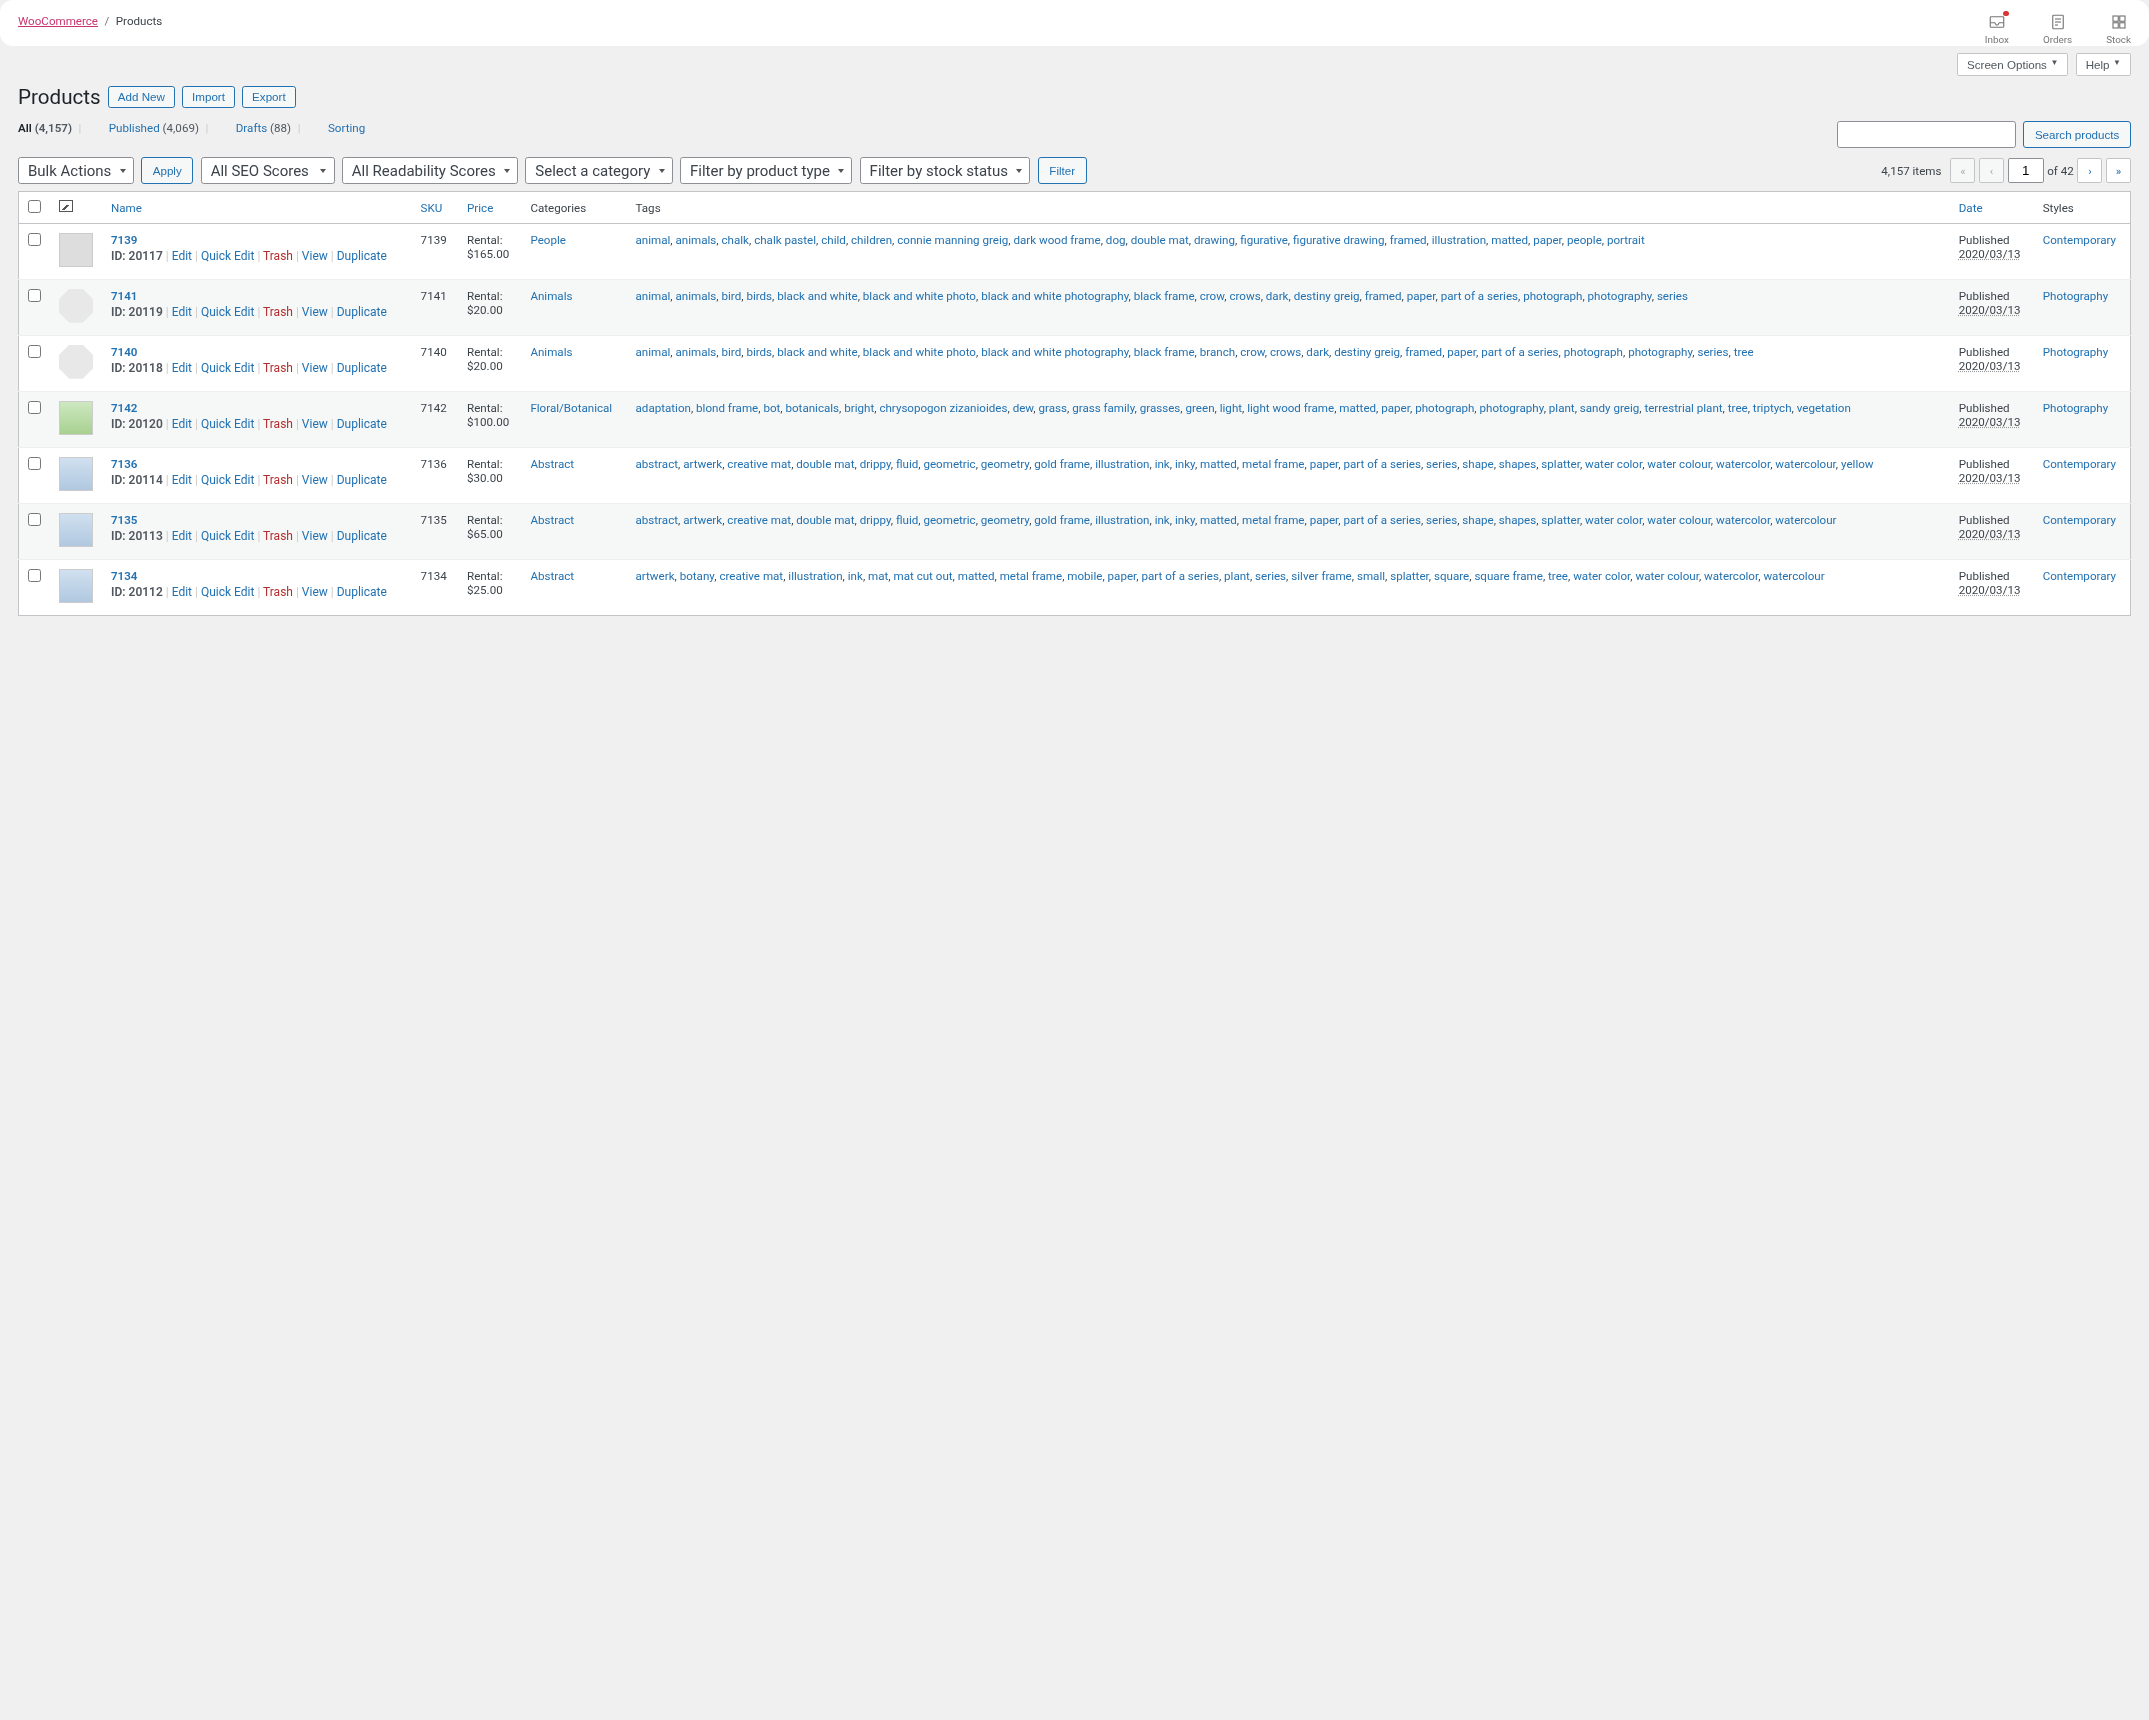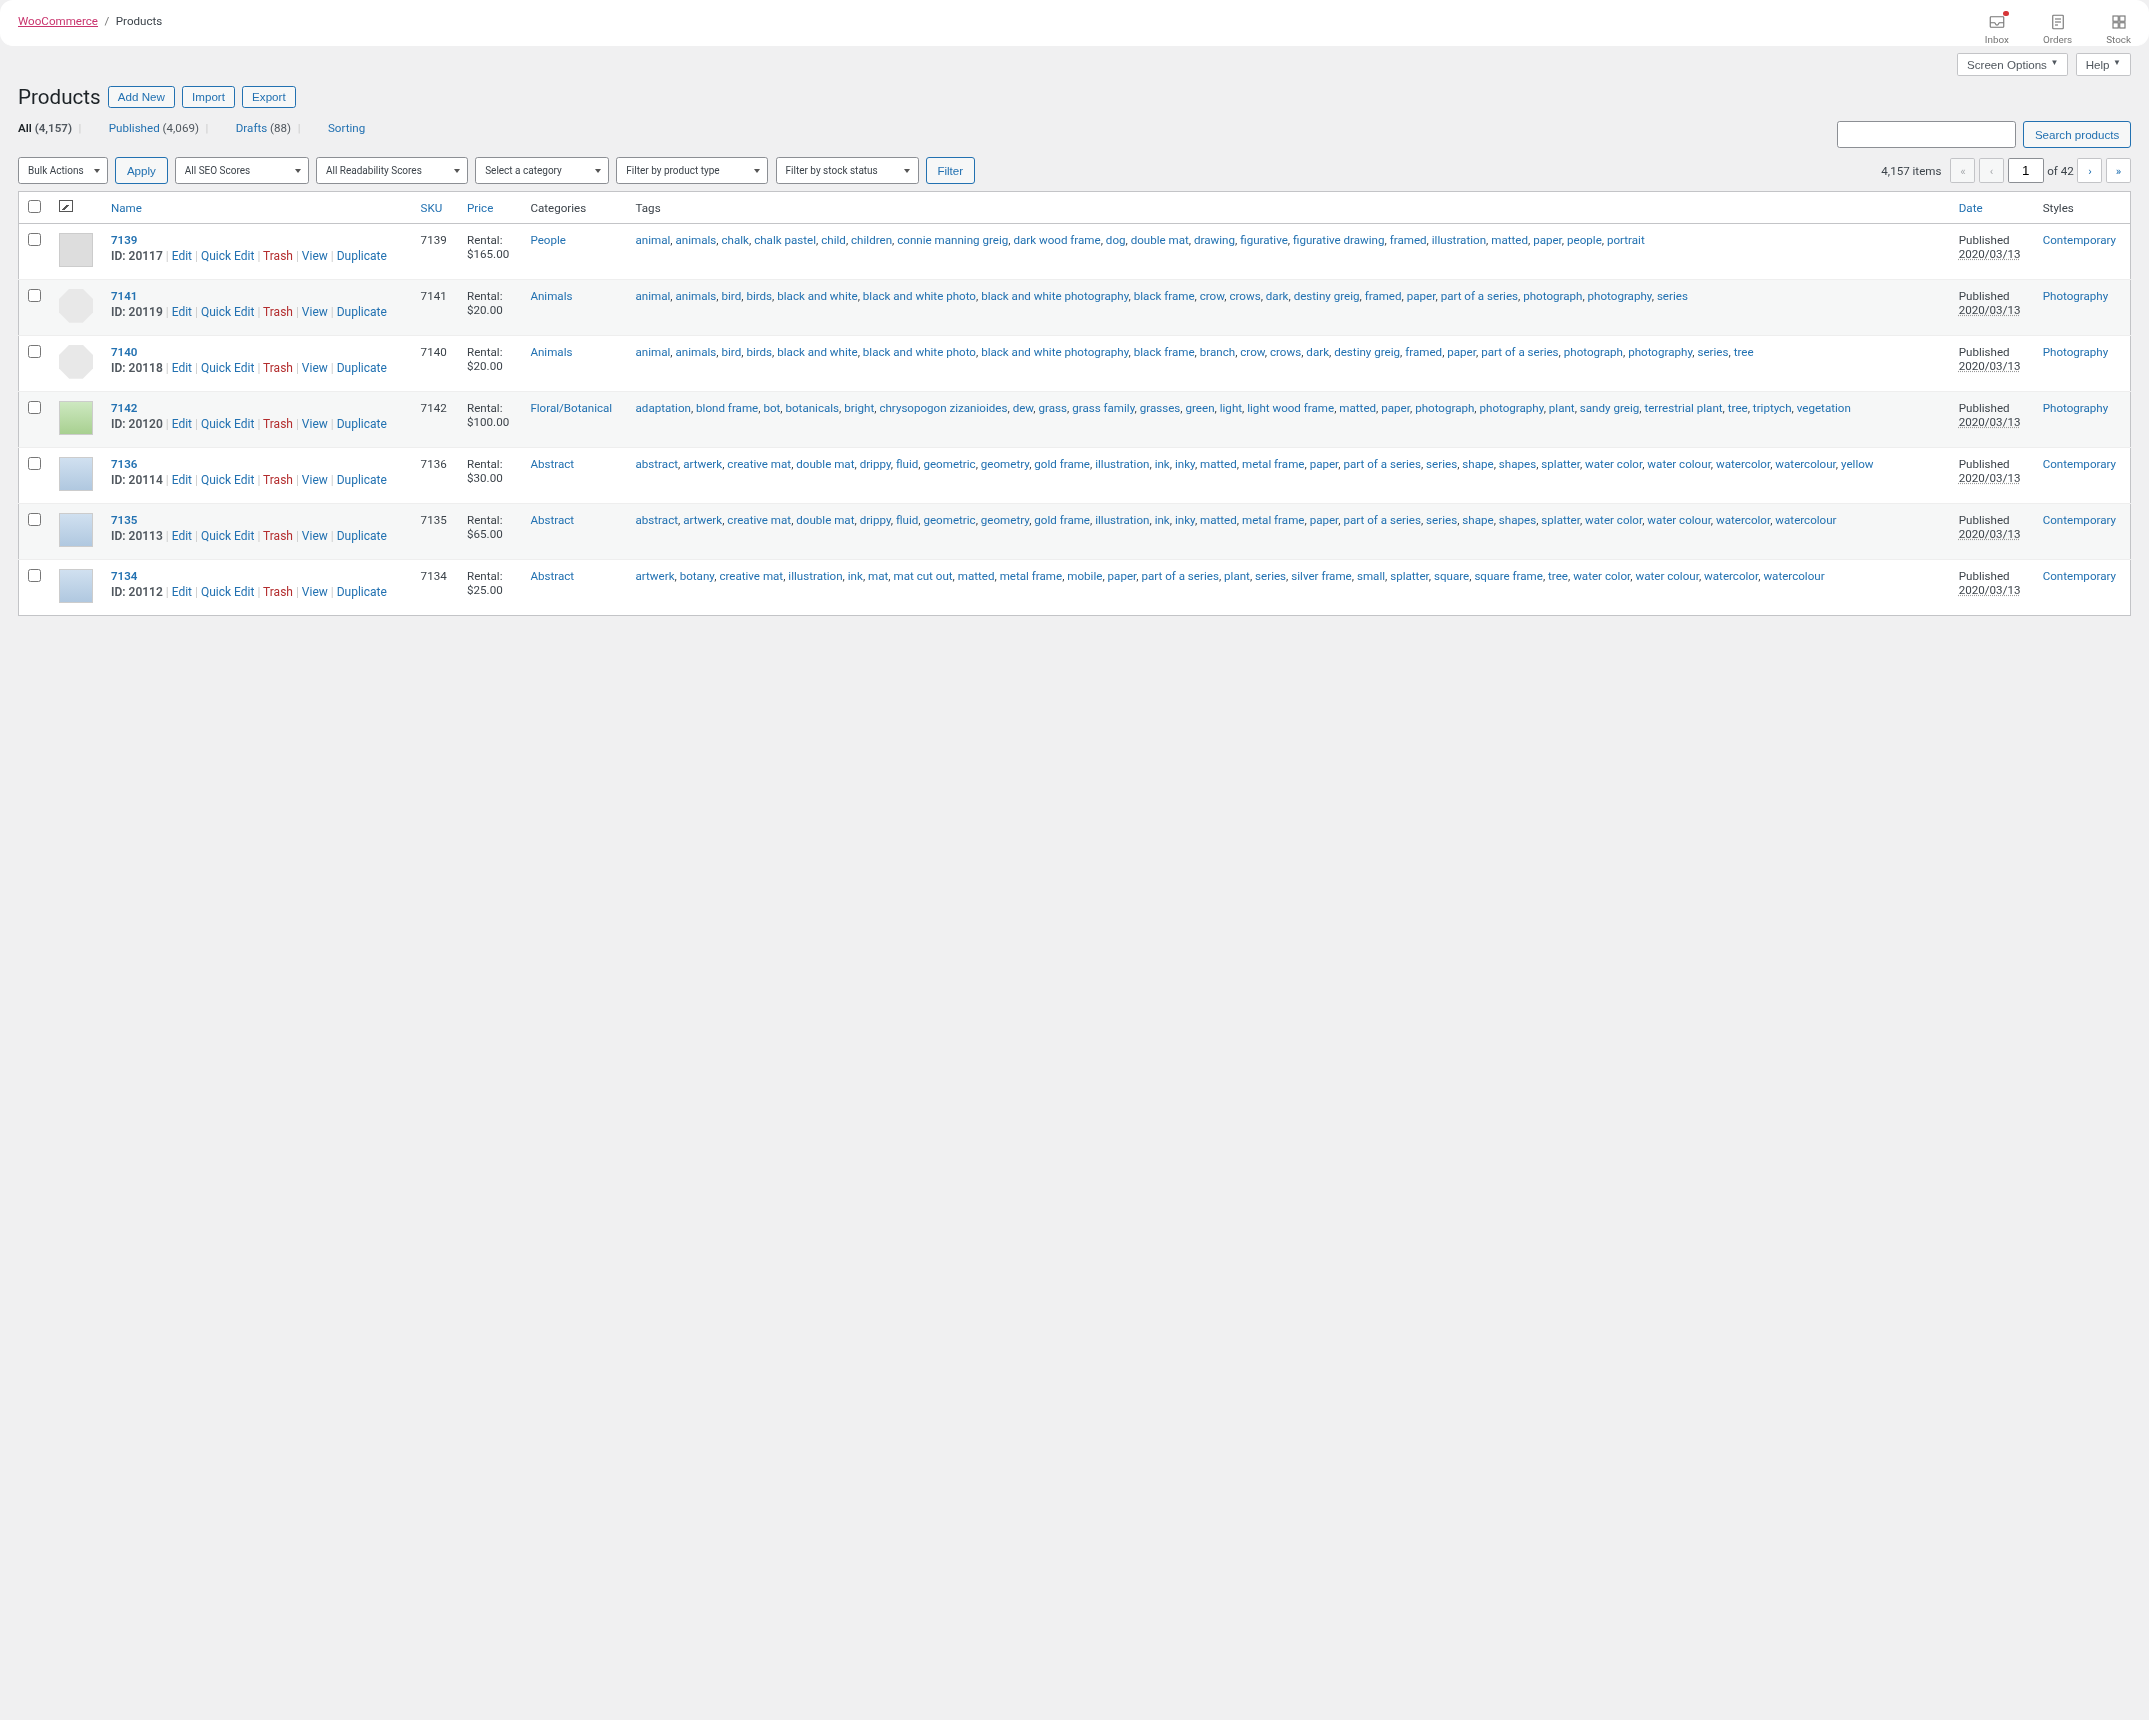--- a/index.html
+++ b/index.html
@@ -27,21 +27,21 @@
 
 .subsubsub { font-size: 11.6px; margin-bottom: 10.7px; }
 .subsubsub .current { font-weight: 600; color: #1d2327; }
 .subsubsub .count { color: #50575e; }
 .subsubsub .sep { color: #ccc; padding: 0 3.6px; }
 .subsubsub a { color: #2271b1; padding-left: 21px; }
 
 .tablenav { display: flex; justify-content: space-between; align-items: center; margin-bottom: 7.2px; flex-wrap: wrap; gap: 7.2px; }
 .tablenav .left { display: flex; gap: 7.2px; flex-wrap: wrap; }
 .tablenav .right { display: flex; align-items: center; gap: 9px; }
-.select-box, .btn-box { background: #fff; border: 0.9px solid #8c8f94; border-radius: 2.7px; padding: 0 21.5px 0 9px; height: 27px; font-size: 10px; position: relative; display: inline-flex; align-items: center; cursor: pointer; min-width: 90px; }
+.select-box, .btn-box { background: #fff; border: 0.9px solid #8c8f94; border-radius: 2.7px; padding: 0 21.5px 0 9px; height: 27px; font-size: 15px; position: relative; display: inline-flex; align-items: center; cursor: pointer; min-width: 90px; }
 .select-box::after { content: ''; position: absolute; right: 7.2px; top: 10.7px; border-left: 3.6px solid transparent; border-right: 3.6px solid transparent; border-top: 4.5px solid #555; }
 .btn-secondary { border: 0.9px solid #2271b1; color: #2271b1; background: #f6f7f7; padding: 0 10.7px; height: 27px; font-size: 11.6px; border-radius: 3px; cursor: pointer; }
 .search-row { display: flex; gap: 7.2px; align-items: center; margin-bottom: 9px; justify-content: flex-end; }
 .search-input { border: 0.9px solid #8c8f94; height: 27px; width: 179px; padding: 0 7.2px; border-radius: 2.7px; }
 
 .pagination { display: flex; align-items: center; gap: 3.6px; font-size: 11.6px; }
 .pag-btn { background: #fff; border: 0.9px solid #c3c4c7; width: 25px; height: 25px; display: inline-flex; align-items: center; justify-content: center; cursor: pointer; border-radius: 1.8px; color: #2271b1; }
 .pag-btn.disabled { color: #a7aaad; background: #f6f7f7; cursor: default; }
 .pag-input { width: 36px; height: 25px; border: 0.9px solid #8c8f94; text-align: center; border-radius: 1.8px; }
 

